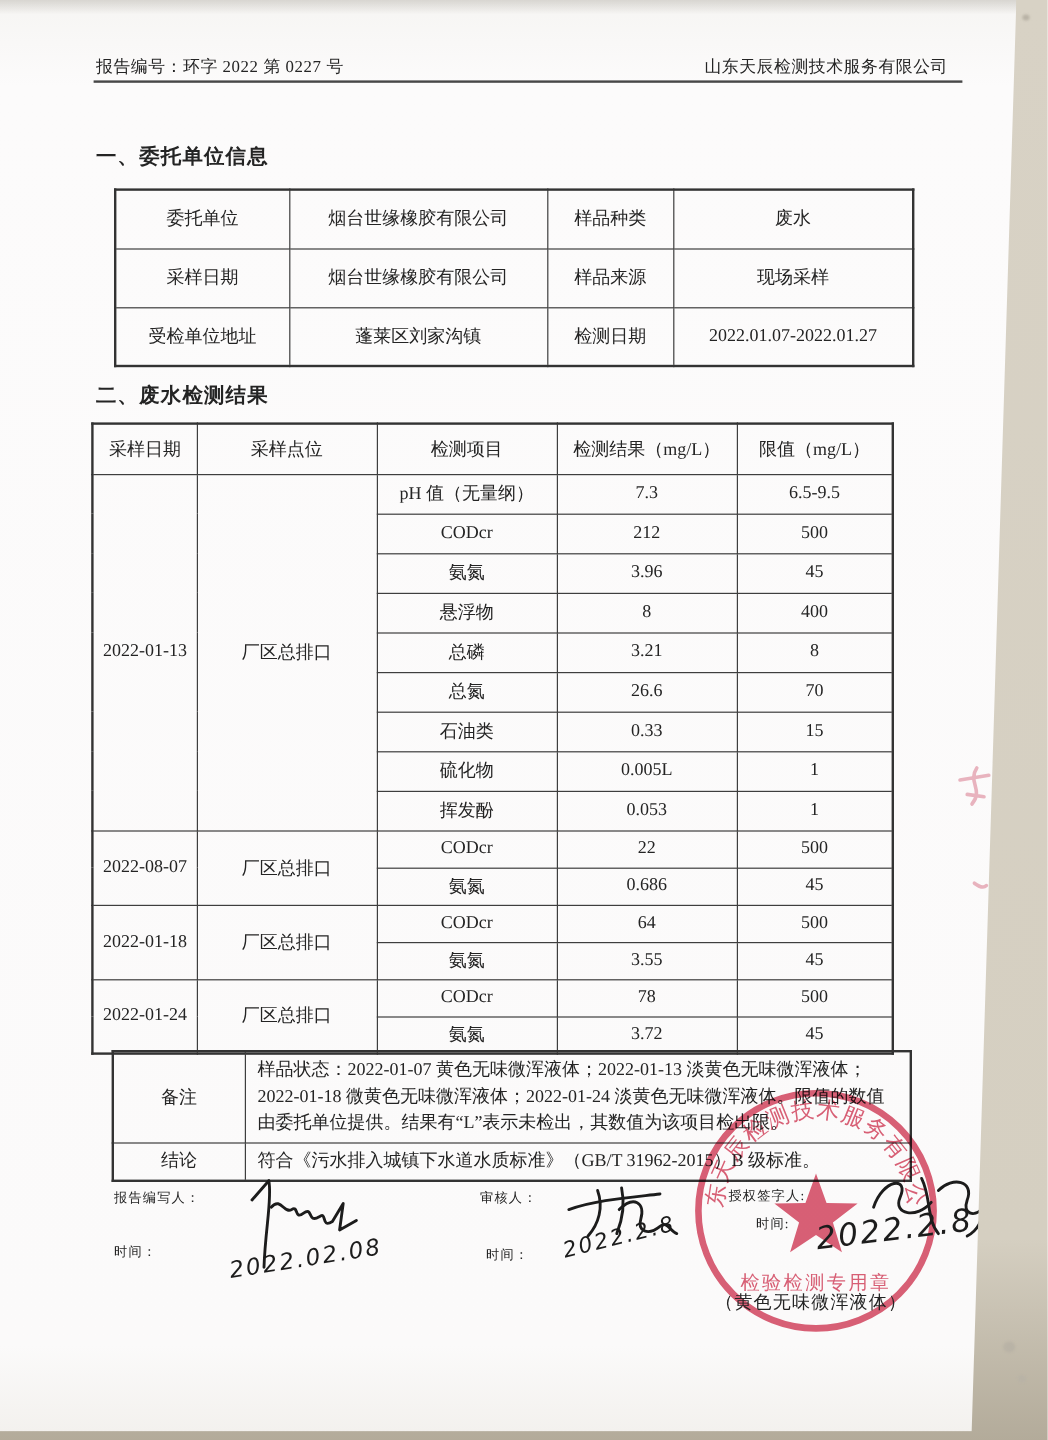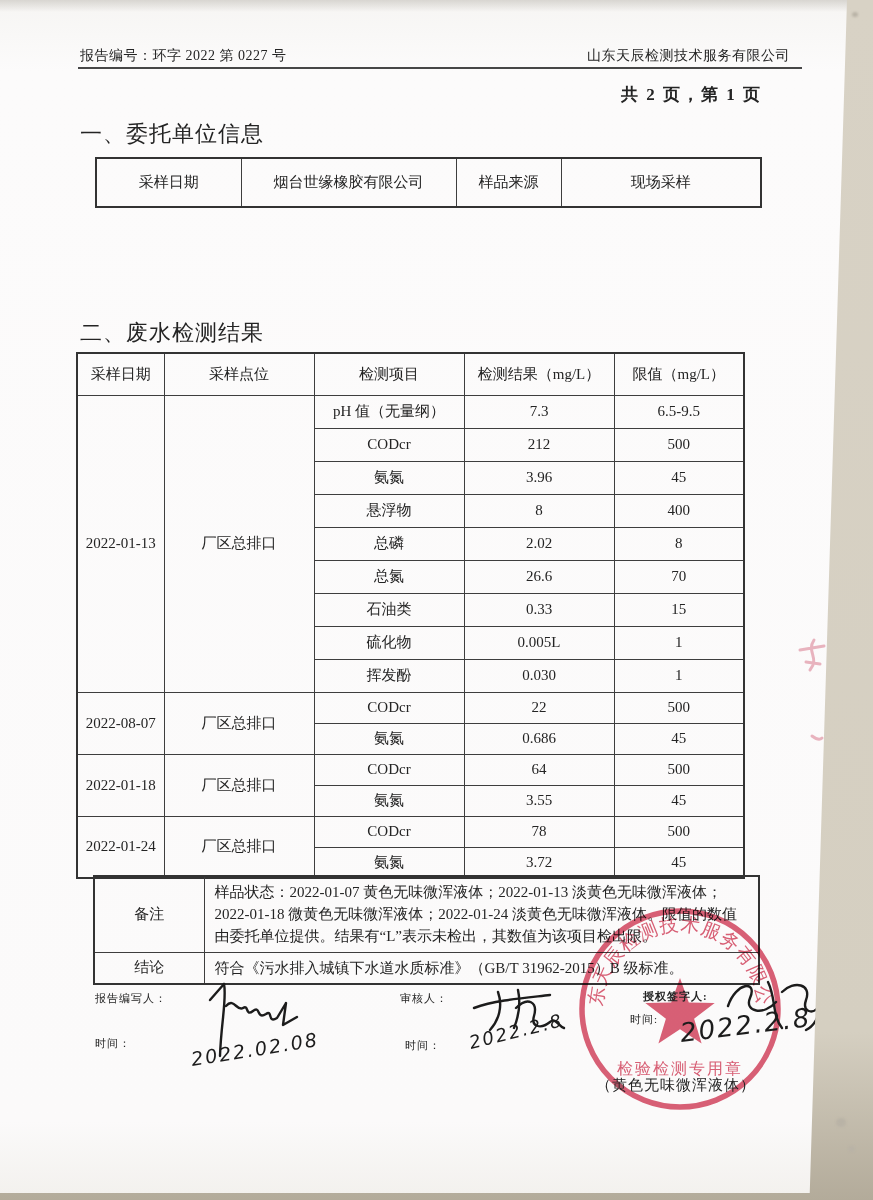--- a/index.html
+++ b/index.html
@@ -15,21 +15,21 @@
     position:absolute; left:0; top:0; width:847px; height:1193px;
     background:linear-gradient(180deg,#f6f5f3 0%,#fcfbfb 6%,#fbfafa 94%,#f3f1ee 100%);
     clip-path:polygon(0 0,100% 0,95.6% 100%,0 100%);
   }
   .top-shade { position:absolute; left:0; top:0; width:100%; height:12px;
     background:linear-gradient(180deg,rgba(160,155,145,.35),rgba(160,155,145,0)); }
   .abs { position:absolute; }
   .hdr-small { font-size:14px; letter-spacing:.5px; white-space:nowrap; }
   .rule { position:absolute; left:78px; top:67px; width:724px; height:2px; background:#474747; }
   .pageinfo { font-size:17px; font-weight:bold; letter-spacing:2px; }
-  .sec-title { font-size:22px; font-weight:normal; letter-spacing:1px; }
+  .sec-title { font-size:17px; font-weight:bold; letter-spacing:1px; }
   table { border-collapse:collapse; table-layout:fixed; background:transparent; }
   td,th { border:1.5px solid #3e3e3e; text-align:center; vertical-align:middle;
           font-size:15px; font-weight:normal; padding:0 2px; overflow:hidden; }
   table.outer { border:2px solid #333; }
   .t1 td { height:49px; }
   .rh th { height:42px; }
   .r33 td { height:33px; }
   .r31 td { height:31px; }
   .remark-t .lbl { width:110px;text-align:center; }
   .remark-t .txt { text-align:left; padding:4px 10px; line-height:1.48; font-size:15px; }
@@ -44,37 +44,48 @@
 </style>
 </head>
 <body>
 
 <div class="paper">
   <div class="top-shade"></div>
 
   <div class="abs hdr-small" style="left:80px; top:47px;">报告编号：环字 2022 第 0227 号</div>
   <div class="abs hdr-small" style="left:540px; top:47px; width:250px; text-align:right;">山东天辰检测技术服务有限公司</div>
   <div class="rule"></div>
-  <div class="abs pageinfo" style="left:500px; top:83px; width:262px; text-align:right;">共 2 页，第 1 页</div>
 
   <div class="abs sec-title" style="left:80px; top:119px;">一、委托单位信息</div>
 
   <table class="t1 outer abs" style="left:95px; top:157px; width:665px;">
     <colgroup>
         <col style="width:145px">
         <col style="width:215px">
         <col style="width:105px">
         <col style="width:200px">
       </colgroup>
     <tbody>
+        <tr>
+      <td>委托单位</td>
+      <td>烟台世缘橡胶有限公司</td>
+      <td>样品种类</td>
+      <td>废水</td>
+    </tr>
     <tr>
       <td>采样日期</td>
       <td>烟台世缘橡胶有限公司</td>
       <td>样品来源</td>
       <td>现场采样</td>
+    </tr>
+    <tr>
+      <td>受检单位地址</td>
+      <td>蓬莱区刘家沟镇</td>
+      <td>检测日期</td>
+      <td>2022.01.07-2022.01.27</td>
     </tr>
   </tbody>
     </table>
 
   <div class="abs sec-title" style="left:80px; top:318px;">二、废水检测结果</div>
 
   <table class="outer abs" style="left:76px; top:352px; width:667px;">
     <colgroup>
         <col style="width:87px">
         <col style="width:150px">
@@ -107,41 +118,41 @@
       <td>3.96</td>
       <td>45</td>
     </tr>
     <tr class="r33">
       <td>悬浮物</td>
       <td>8</td>
       <td>400</td>
     </tr>
     <tr class="r33">
       <td>总磷</td>
-      <td>2.02</td>
+      <td>3.21</td>
       <td>8</td>
     </tr>
     <tr class="r33">
       <td>总氮</td>
       <td>26.6</td>
       <td>70</td>
     </tr>
     <tr class="r33">
       <td>石油类</td>
       <td>0.33</td>
       <td>15</td>
     </tr>
     <tr class="r33">
       <td>硫化物</td>
       <td>0.005L</td>
       <td>1</td>
     </tr>
     <tr class="r33">
       <td>挥发酚</td>
-      <td>0.030</td>
+      <td>0.053</td>
       <td>1</td>
     </tr>
     <tr class="r31">
       <td rowspan="2">2022-08-07</td>
       <td rowspan="2">厂区总排口</td>
       <td>CODcr</td>
       <td>22</td>
       <td>500</td>
     </tr>
     <tr class="r31">
@@ -195,21 +206,21 @@
     <text fill="#d8536b" font-size="19" font-family="Liberation Serif, serif" letter-spacing="1">
       <textPath href="#arcTop" startOffset="50%" text-anchor="middle">山东天辰检测技术服务有限公司</textPath>
     </text>
     <path fill="#d8536b" d="M104 76 l8.8 24.4 25.9 0.6 -20.6 15.7 7.5 24.8 -21.6-14.3 -21.6 14.3 7.5-24.8 -20.6-15.7 25.9-0.6 z"></path>
     <text x="104" y="172" text-anchor="middle" fill="#d8536b" font-size="16" letter-spacing="2" font-family="Liberation Serif, serif">检验检测专用章</text>
   </svg>
   <div class="abs stamp-caption" style="left:586px; top:1076px; width:180px; text-align:center;">（黄色无味微浑液体）</div>
 
   <div class="abs sig-label" style="left:95px; top:991px;">报告编写人：</div>
   <div class="abs sig-label" style="left:400px; top:991px;">审核人：</div>
-  <div class="abs sig-label" style="left:643px; top:989px;font-weight:bold;">授权签字人:</div>
+  <div class="abs sig-label" style="left:607px; top:989px;">授权签字人:</div>
   <div class="abs sig-label" style="left:95px; top:1036px;">时间：</div>
   <div class="abs sig-label" style="left:405px; top:1038px;">时间：</div>
   <div class="abs sig-label" style="left:630px; top:1012px;">时间:</div>
 
   <svg class="abs sig-svg" style="left:200px; top:976px;" width="120" height="92" viewBox="0 0 120 92">
     <g fill="none" stroke="#1c1c1c" stroke-width="2.4" stroke-linecap="round" stroke-linejoin="round">
       <path d="M24,8 L10,24"></path>
       <path d="M24,8 C27,22 21,48 20,80"></path>
       <path d="M26,30 c8,-9 11,6 17,2 c6,-4 2,9 10,3 c8,-6 3,9 13,3 c7,-5 1,10 11,4 l9,-15 l-3,22 l14,-8"></path>
     </g>

